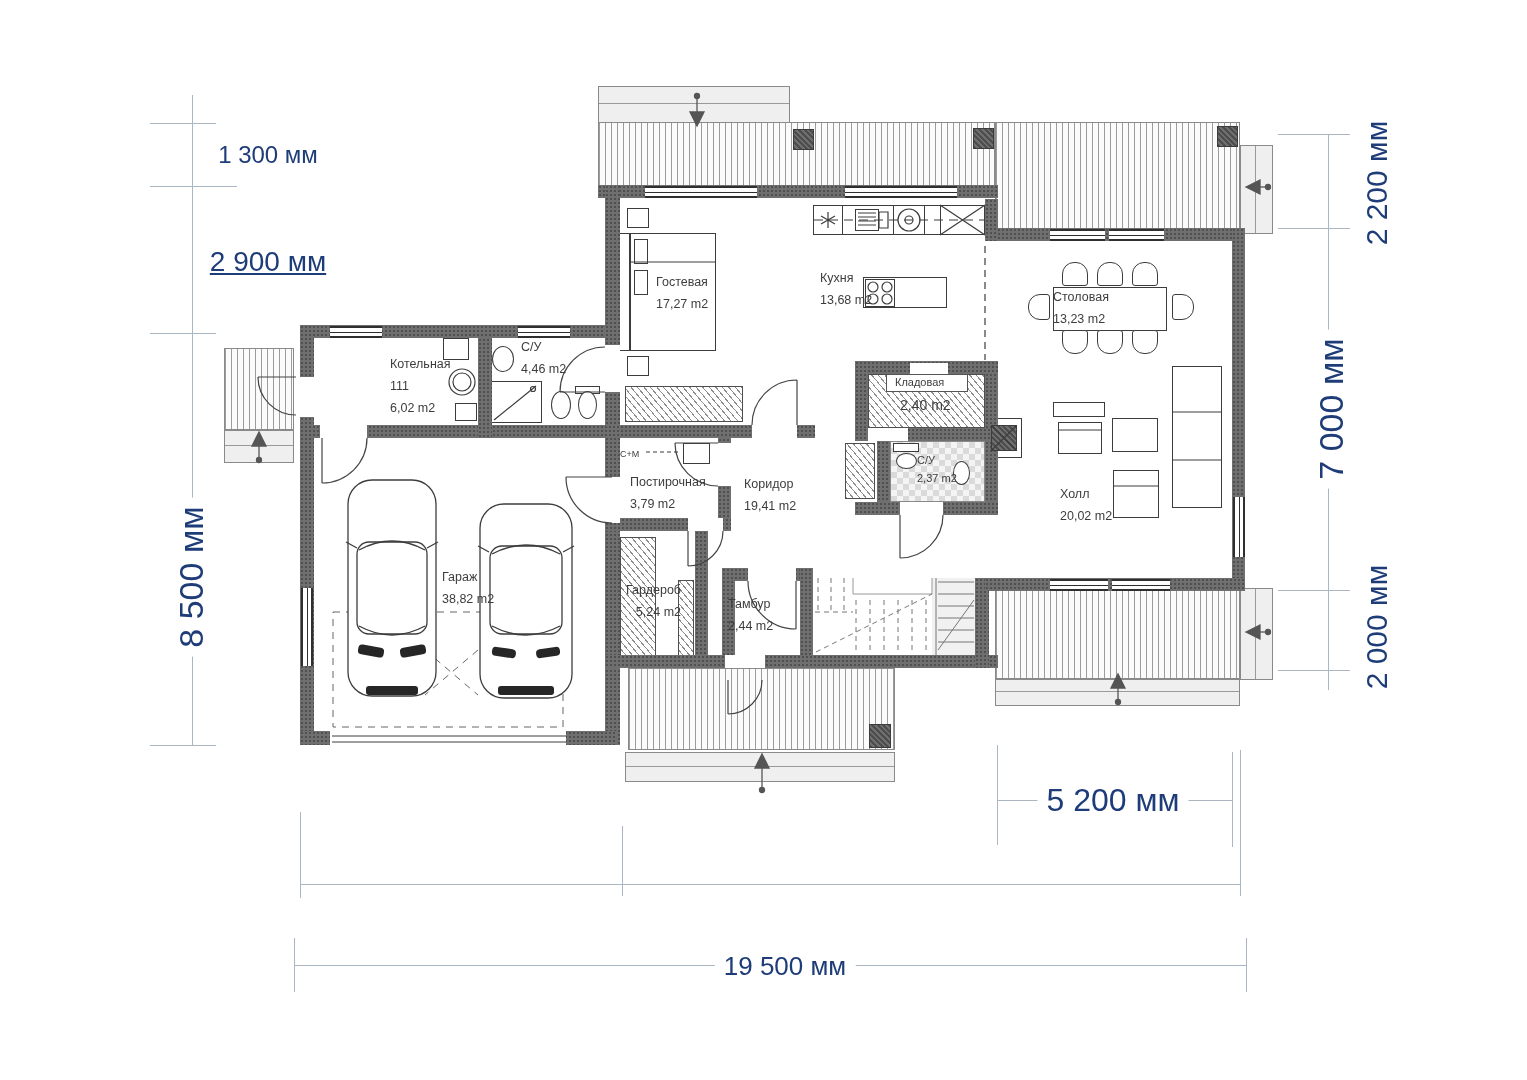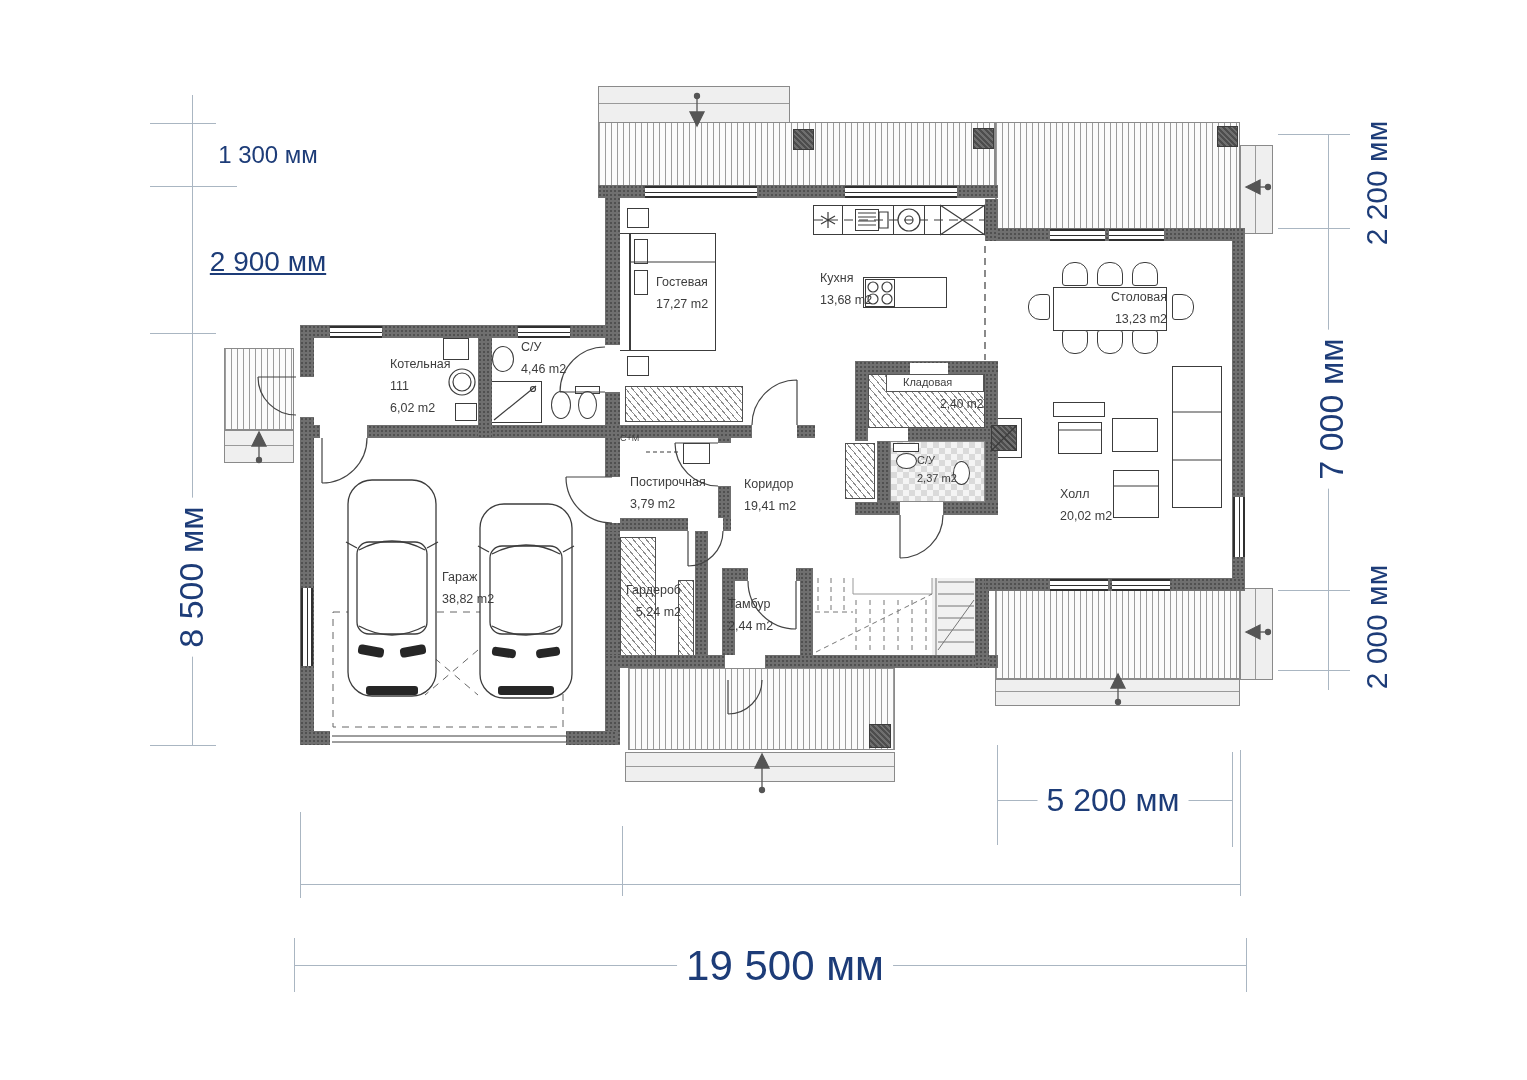--- a/index.html
+++ b/index.html
@@ -24,23 +24,23 @@
   .lite{background:#f1f1f1;}
   .dln{background:#aab6c2;}
   .chT{border-radius:12px 12px 3px 3px;}
   .chB{border-radius:3px 3px 12px 12px;}
   .chL{border-radius:12px 3px 3px 12px;}
   .chR{border-radius:3px 12px 12px 3px;}
   .ovl{position:absolute;left:0;top:0;z-index:5;}
   .dim{position:absolute;color:#1d3c78;background:#fff;white-space:nowrap;z-index:10;padding:1px 9px;transform:translate(-50%,-50%);}
   .rot{transform:translate(-50%,-50%) rotate(-90deg);}
   .rl{position:absolute;z-index:10;font-size:12.5px;color:#3d3d3d;display:flex;flex-direction:column;gap:9px;line-height:1.05;}
-  .rlc{align-items:flex-end;text-align:center;}
+  .rlc{align-items:flex-start;text-align:center;}
   .tiny{font-size:9px;}
-  .pbox{background:#fff;border:1px solid #555;justify-content:center;gap:0;padding:2px 16px;}
+  .pbox{background:#fff;border:1px solid #555;justify-content:center;gap:0;padding:2px 8px;}
 </style>
 </head>
 <body>
 
 <div id="plan">
 
   <div class="p roofV" style="left: 598px; top: 122px; width: 397px; height: 64px;"></div>
     <div class="p roofV" style="left: 995px; top: 122px; width: 245px; height: 107px;"></div>
     <div class="p roofV" style="left: 628px; top: 668px; width: 267px; height: 82px;"></div>
     <div class="p roofV" style="left: 995px; top: 589px; width: 245px; height: 90px;"></div>
@@ -287,21 +287,21 @@
     <span>Кухня</span>
     <span>13,68 m2</span>
   </div>
   <div class="rl rlc" style="left:1053px;top:291px;width:114px;">
     <span>Столовая</span>
     <span>13,23 m2</span>
   </div>
   <div class="rl pbox" style="left:886px;top:374px;width:64px;font-size:11px;">
     <span>Кладовая</span>
   </div>
-  <div class="rl" style="left:900px;top:398px;font-size:12px;margin-left:40px;">
+  <div class="rl" style="left:900px;top:398px;font-size:14px;">
     <span>2,40 m2</span>
   </div>
   <div class="rl" style="left:917px;top:455px;font-size:11px;gap:6px;">
     <span>С/У</span>
     <span>2,37 m2</span>
   </div>
   <div class="rl" style="left:744px;top:478px;">
     <span>Коридор</span>
     <span>19,41 m2</span>
   </div>
@@ -318,25 +318,25 @@
     <span>2,44 m2</span>
   </div>
   <div class="rl" style="left:1060px;top:488px;">
     <span>Холл</span>
     <span>20,02 m2</span>
   </div>
   <div class="rl" style="left:442px;top:571px;">
     <span>Гараж</span>
     <span>38,82 m2</span>
   </div>
-  <div class="rl tiny" style="left:620px;top:434px;text-align:center;">
+  <div class="rl tiny" style="left:620px;top:450px;text-align:center;">
     <span>С+М</span>
   </div>
 
   <div class="dim" style="left:268px;top:155px;font-size:24px;">1 300 мм</div>
   <div class="dim" style="left:268px;top:262px;font-size:28px;text-decoration:underline;">2 900 мм</div>
   <div class="dim rot" style="left:191px;top:577px;font-size:34px;">8 500 мм</div>
   <div class="dim rot" style="left:1377px;top:183px;font-size:30px;">2 200 мм</div>
   <div class="dim rot" style="left:1331px;top:409px;font-size:34px;">7 000 мм</div>
   <div class="dim rot" style="left:1377px;top:627px;font-size:30px;">2 000 мм</div>
-  <div class="dim" style="left:785px;top:966px;font-size:42px;">19 500 мм</div>
+  <div class="dim" style="left:785px;top:966px;font-size:26px;">19 500 мм</div>
   <div class="dim" style="left:1113px;top:800px;font-size:32px;">5 200 мм</div>
 </div>
 
 </body></html>

